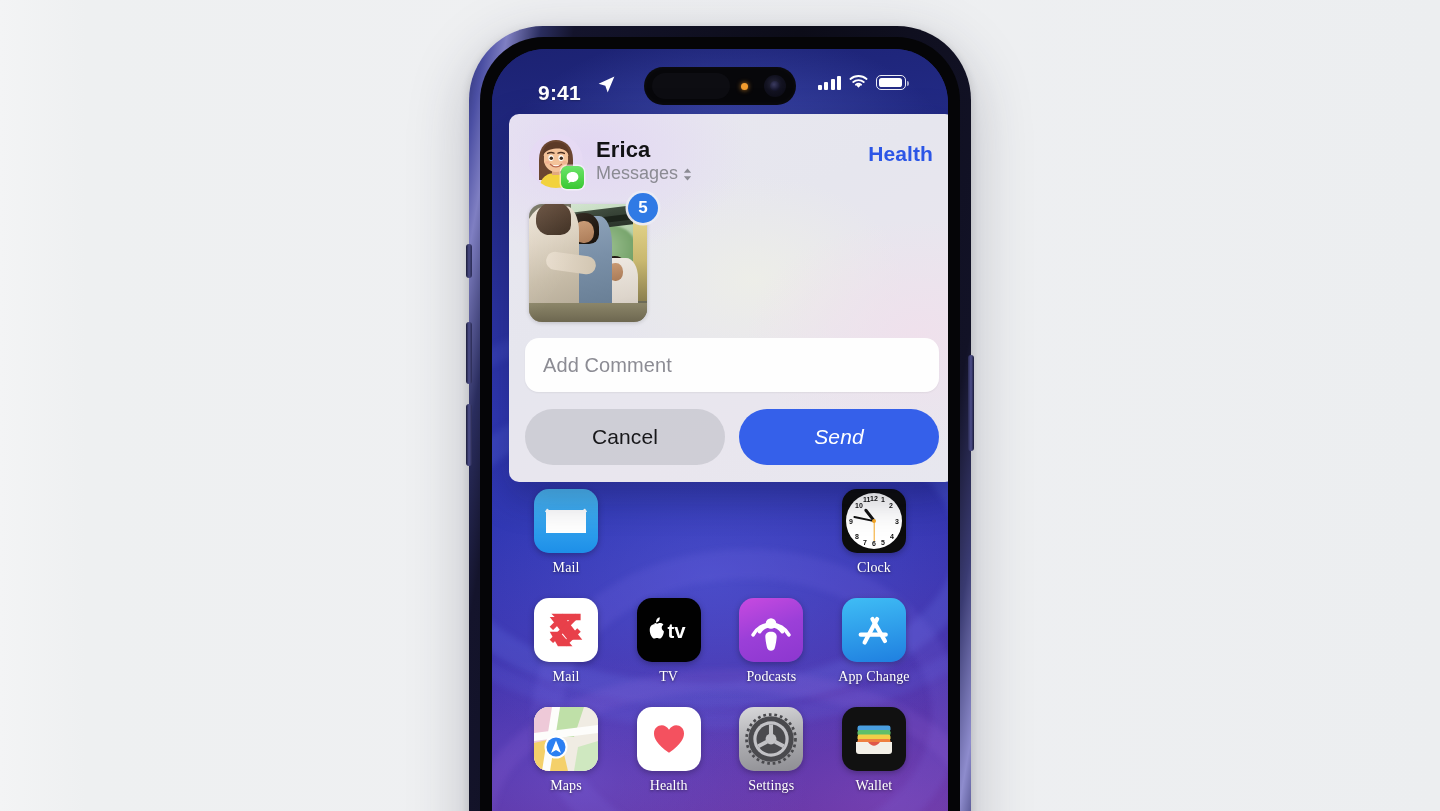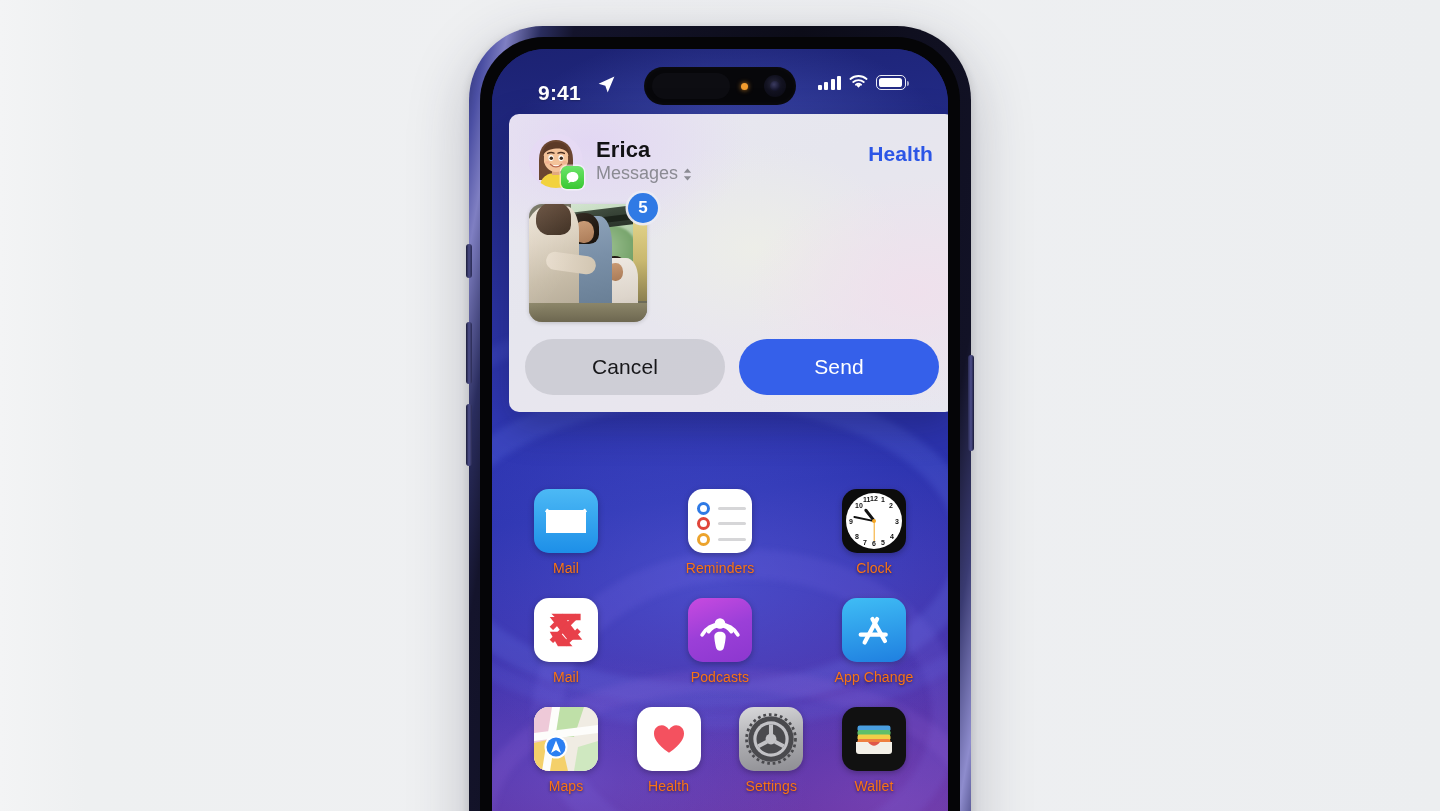--- a/index.html
+++ b/index.html
@@ -266,40 +266,40 @@
   .sc-actions { display: flex; gap: 14px; margin-top: 17px; }
   .btn {
     flex: 1; height: 56px;
     border-radius: 28px;
     display: flex; align-items: center; justify-content: center;
     font-size: 21px; letter-spacing: 0.1px;
     border: none; cursor: pointer;
     font-family: "Liberation Sans", sans-serif;
   }
   .btn-cancel { background: rgba(190,190,198,0.62); color: #17171a; }
-  .btn-send { background: #3560ea; color: #ffffff; }
+  .btn-send { background: #3560ea; color: #ffffff; font-style: italic; }
 
   
   .appgrid {
     position: absolute;
     left: 0; right: 0; top: 440px;
     padding: 0 38px;
     z-index: 4;
   }
   .approw { display: flex; justify-content: space-between; margin-bottom: 22px; }
   .app { width: 72px; display: flex; flex-direction: column; align-items: center; }
   .appicon {
     width: 64px; height: 64px; border-radius: 15px;
     position: relative; overflow: hidden;
     box-shadow: 0 2px 6px rgba(0,0,0,0.28);
   }
   .applabel {
-    margin-top: 7px; font-size: 14px; color: #f97316;
+    margin-top: 7px; font-size: 14px; color: #ffffff;
     text-shadow: 0 1px 3px rgba(0,0,0,0.55);
-    white-space: nowrap; letter-spacing: 0.1px;
+    white-space: nowrap; letter-spacing: 0.1px; font-family: Liberation Serif, serif;
   }
 
   
   .ic-mail { background: linear-gradient(180deg,#4cb9f5 0%,#1d8fe8 100%); }
   
   .ic-notes { background: #fffef9; }
   .notes-top { position:absolute; left:0; top:0; width:100%; height:22%;
     background: linear-gradient(180deg,#fbd04a 0%,#f3c02f 100%); }
   .notes-perf { position:absolute; left:0; top:22%; width:100%; height:4%;
     background: repeating-linear-gradient(90deg,#e6d7a6 0 3px, transparent 3px 6px); }
@@ -374,37 +374,20 @@
               <svg viewBox="0 0 64 64" width="64" height="64">
                 <path d="M12 22 L32 37 L52 22 L52 44 L12 44 Z" fill="#ffffff"></path>
                 <path d="M12 21 L32 36 L52 21" fill="none" stroke="#ffffff" stroke-width="3.5" stroke-linejoin="round"></path>
                 <path d="M12 21 L52 21 L32 36 Z" fill="#ffffff"></path>
               </svg>
             </div>
             <div class="applabel">Mail</div>
           </div>
 
 
-          <div class="app">
-            <div class="appicon ic-rem">
-              <div class="rem-row" style="top:20%">
-                <div class="rem-dot" style="border-color:#2f7ae5"></div>
-                  <div class="rem-line"></div>
-              </div>
-              <div class="rem-row" style="top:44%">
-                <div class="rem-dot" style="border-color:#e0453a"></div>
-                  <div class="rem-line"></div>
-              </div>
-              <div class="rem-row" style="top:68%">
-                <div class="rem-dot" style="border-color:#eca32c"></div>
-                  <div class="rem-line"></div>
-              </div>
-            </div>
-            <div class="applabel">Reminders</div>
-          </div>
 
           <div class="app">
             <div class="appicon ic-clock">
               <div class="clockface">
                 <span class="cl-num" style="left:50%;top:2px;transform:translateX(-50%)">12</span>
                 <span class="cl-num" style="left:50%;bottom:2px;transform:translateX(-50%)">6</span>
                 <span class="cl-num" style="left:3px;top:50%;transform:translateY(-50%)">9</span>
                 <span class="cl-num" style="right:3px;top:50%;transform:translateY(-50%)">3</span>
                 <span class="cl-num" style="left:9px;top:9px">10</span>
                 <span class="cl-num" style="left:17px;top:3px">11</span>
@@ -436,20 +419,30 @@
                 <g fill="none" stroke="#e8404a" stroke-width="6">
                   <path d="M14 46 L46 14"></path>
                   <path d="M14 30 L30 14"></path>
                   <path d="M30 50 L48 32"></path>
                 </g>
               </svg>
             </div>
             <div class="applabel">Mail</div>
           </div>
 
+          <div class="app">
+            <div class="appicon ic-tv">
+              <svg viewBox="0 0 64 34" width="52" height="28">
+                <path d="M16 7 c0-3 2-5.5 4.6-5.8 c.3 2.6-.8 4.4-1.9 5.4 c-1 1-2.4 1.6-2.7.4 z" fill="#fff"></path>
+                <path d="M14.2 10 c-3.2 0-5.9 2.6-5.9 7.2 c0 4.8 3.3 10.4 5.6 10.4 c1.1 0 1.9-.7 3.3-.7 c1.4 0 2 .7 3.2.7 c2.4 0 5.3-5.2 5.3-9.2 c0-.2-2.7-1.1-2.7-4.2 c0-2.5 2-3.7 2.1-3.8 c-1.2-1.7-3-1.9-3.6-1.9 c-1.7 0-3.1 .9-4 .9 c-.9 0-2.2-.9-3.3-.9 z" fill="#fff"></path>
+                <text x="30" y="27" font-family="Liberation Sans, sans-serif" font-size="25" font-weight="bold" fill="#fff">tv</text>
+              </svg>
+            </div>
+            <div class="applabel">TV</div>
+          </div>
 
           <div class="app">
             <div class="appicon ic-pod">
               <svg viewBox="0 0 64 64" width="52" height="52">
                 <circle cx="32" cy="24" r="6.5" fill="#fff"></circle>
                 <path d="M32 34 c-4.2 0-7 2.6-7 5.6 c0 4.2 1.6 13 2.7 15.4 c.7 1.6 2.5 2.4 4.3 2.4 c1.8 0 3.6-.8 4.3-2.4 c1.1-2.4 2.7-11.2 2.7-15.4 c0-3-2.8-5.6-7-5.6z" fill="#fff"></path>
                 <path d="M18 34 a17 17 0 0 1 28 0" fill="none" stroke="#fff" stroke-width="4.5" stroke-linecap="round"></path>
                 <path d="M10 38 a25 25 0 0 1 44 0" fill="none" stroke="#fff" stroke-width="4.5" stroke-linecap="round"></path>
               </svg>
             </div>
@@ -643,20 +636,23 @@
             <div class="ph-man-face"></div>
             <div class="ph-woman-l"></div>
             <div class="ph-woman-l-hair"></div>
             <div class="ph-woman-l-arm"></div>
             <div class="ph-table"></div>
             <div class="ph-glare"></div>
           </div>
           <div class="thumb-badge">5</div>
         </div>
 
+        <div class="comment-field">
+          <span>Add Comment</span>
+        </div>
 
         <div class="sc-actions">
           <button class="btn btn-cancel">Cancel</button>
           <button class="btn btn-send">Send</button>
         </div>
 
       </div>
 
     </div>
   </div>

